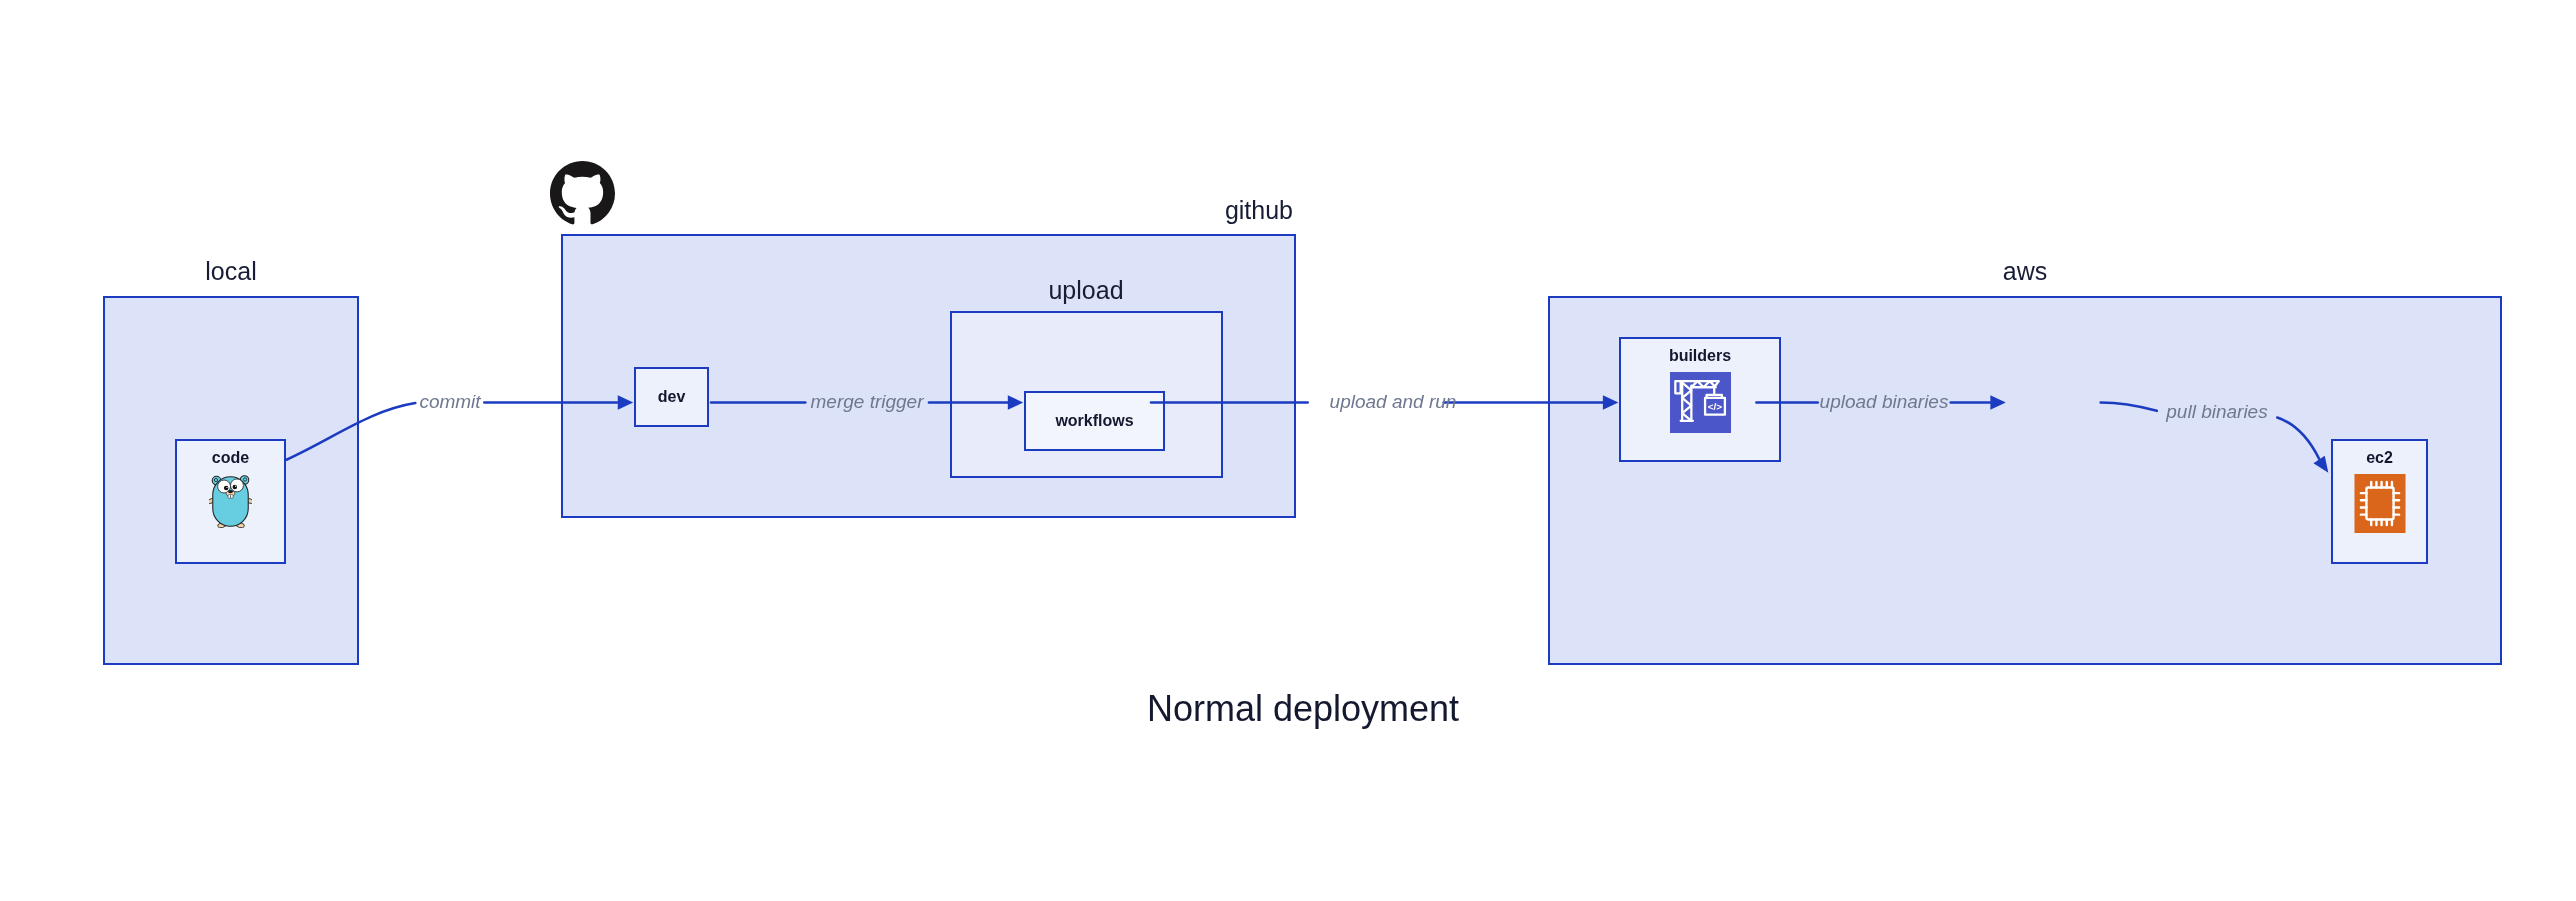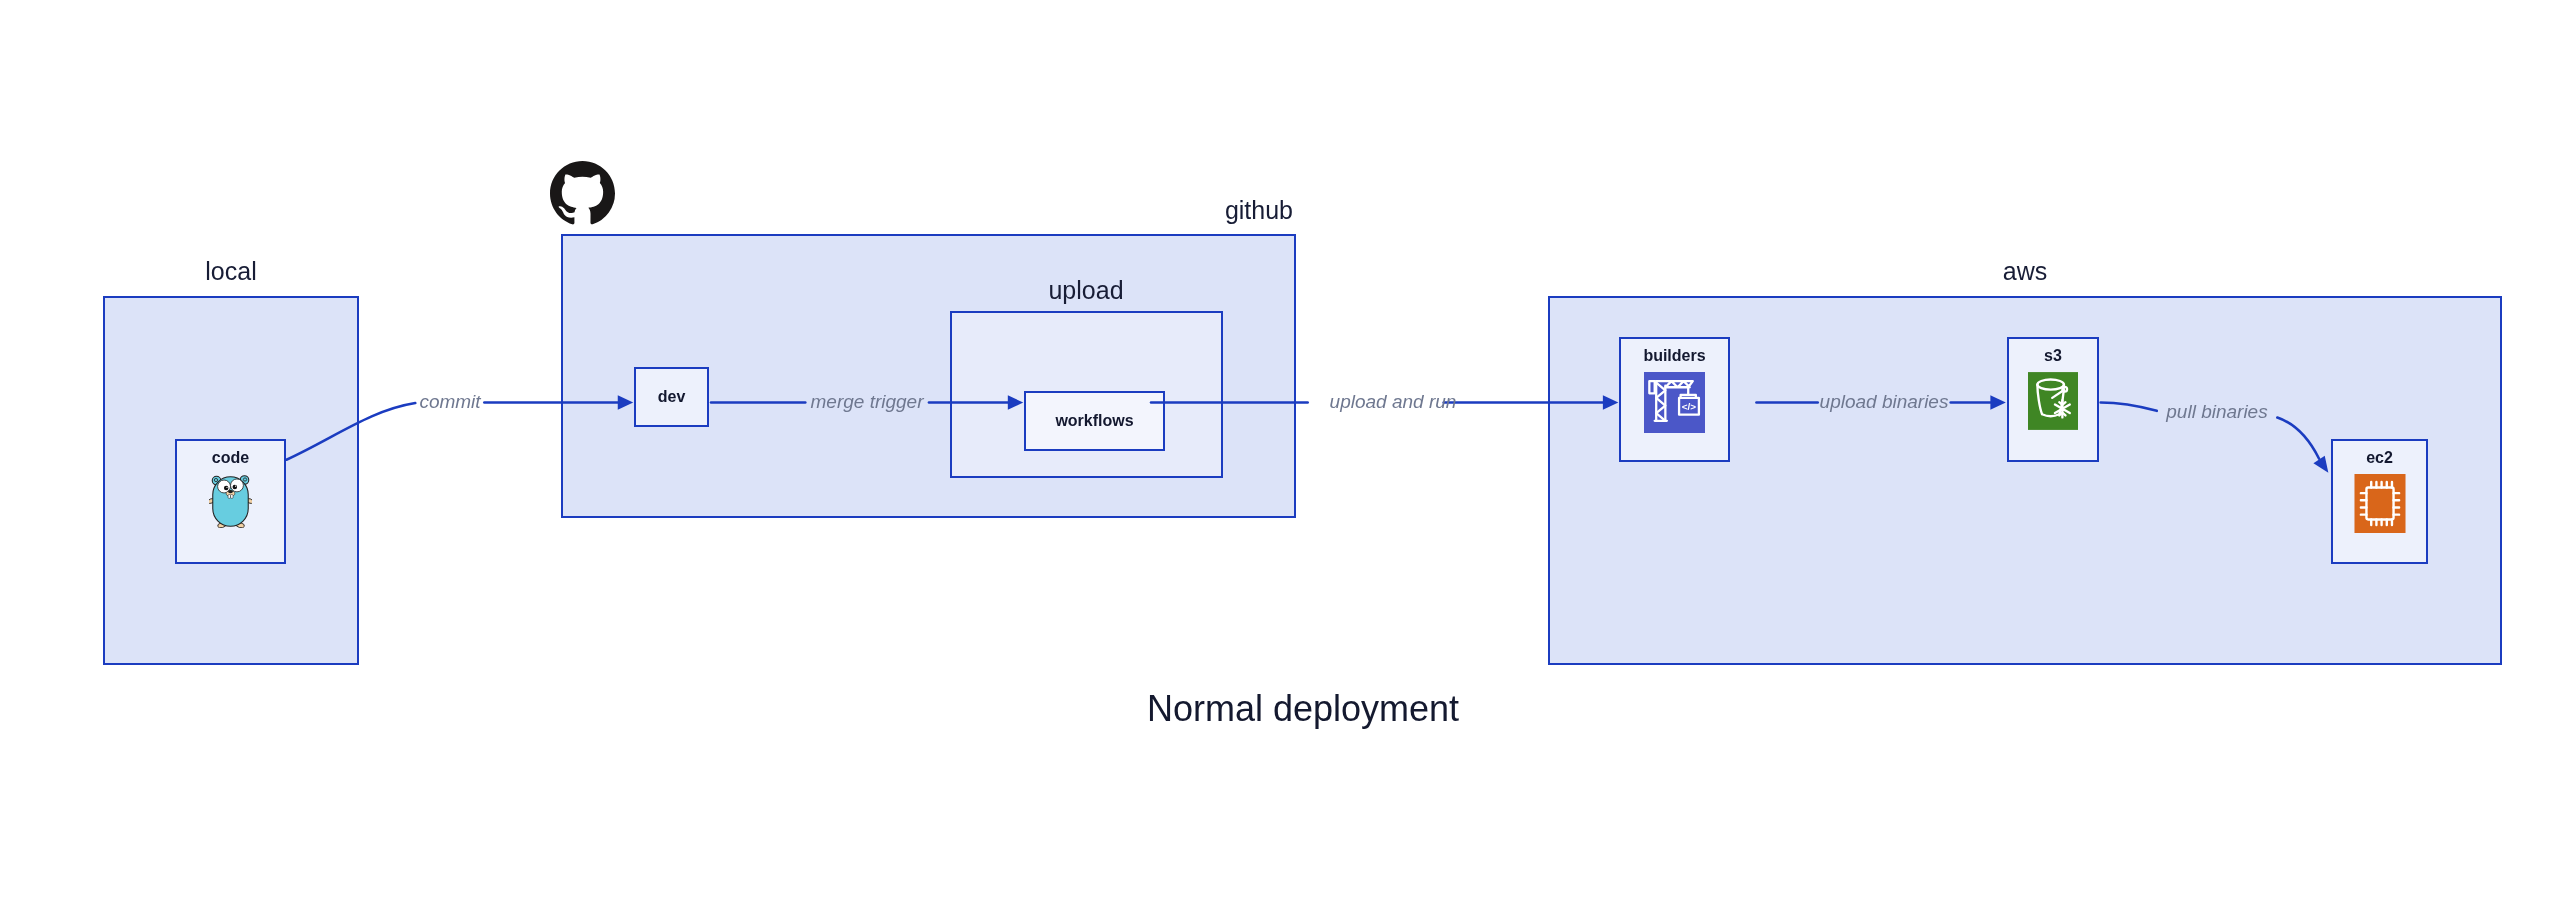--- a/index.html
+++ b/index.html
@@ -132,46 +132,34 @@
   <div class="section-box master" style="left:950px;top:311px;width:273px;height:167px"></div>
 
   <div class="node center workflows" style="left:1024px;top:391px;width:141px;height:60px">
     <div class="node-label">workflows</div>
   </div>
 
   <div class="section-label" style="left:2025px;top:257px">aws</div>
 
   <div class="section-box" style="left:1548px;top:296px;width:954px;height:369px"></div>
 
-  <div class="node" style="left:1619px;top:337px;width:111px;height:125px">
+  <div class="node" style="left:1619px;top:337px;width:162px;height:125px">
     <div class="node-label">builders</div>
     <svg width="61" height="61" viewBox="0 0 80 80">
       <rect x="0" y="0" width="80" height="80" class="icon-bg-codebuild"></rect>
       <rect x="7" y="12" width="7" height="16" class="icon-stroke"></rect>
       <path class="icon-stroke" d="M16 12 V64 M28 18 V64 M14 64 H30"></path>
       <path class="icon-stroke" d="M16 14 L28 24 L16 34 L28 44 L16 54 L28 64"></path>
       <path class="icon-stroke" d="M16 12 H64 L58 20 H28 M28 20 L36 12 L44 20 L52 12 L60 20"></path>
       <path class="icon-stroke" d="M58 20 V30 M48 30 H68 M48 30 V34 M68 30 V34"></path>
       <rect x="46" y="34" width="26" height="22" class="icon-stroke"></rect>
       <text x="59" y="50" text-anchor="middle" class="icon-glyph">&lt;/&gt;</text>
     </svg>
   </div>
 
-  <div class="node" style="left:2007px;top:337px;width:92px;height:125px">
-    <div class="node-label">s3</div>
-    <svg width="50" height="58" viewBox="0 0 64 74">
-      <rect x="0" y="0" width="64" height="74" class="icon-bg-s3"></rect>
-      <ellipse cx="29" cy="16" rx="17" ry="6.5" class="icon-stroke"></ellipse>
-      <path class="icon-stroke" d="M12 16 C12 28 15 46 18 54 M46 16 C46 28 43 46 40 54 M18 54 Q29 59 40 54"></path>
-      <path class="icon-stroke" d="M31 33 L46 23"></path>
-      <circle cx="47" cy="22" r="3" class="icon-stroke"></circle>
-      <path class="icon-stroke" d="M44 36 V58 M34.5 41.5 L53.5 52.5 M53.5 41.5 L34.5 52.5"></path>
-      <path class="icon-stroke" d="M40 38.5 L44 42 L48 38.5 M40 55.5 L44 52 L48 55.5"></path>
-    </svg>
-  </div>
 
   <div class="node" style="left:2331px;top:439px;width:97px;height:125px">
     <div class="node-label">ec2</div>
     <svg width="52" height="59" viewBox="0 0 64 74">
       <rect x="0" y="0" width="64" height="74" class="icon-bg-ec2"></rect>
       <rect x="15" y="17" width="34" height="40" rx="2" class="icon-stroke"></rect>
       <path class="icon-stroke" d="M21 10 V17 M27.5 10 V17 M34 10 V17 M40.5 10 V17 M47 10 V17"></path>
       <path class="icon-stroke" d="M21 57 V64 M27.5 57 V64 M34 57 V64 M40.5 57 V64 M47 57 V64"></path>
       <path class="icon-stroke" d="M8 24 H15 M8 33 H15 M8 42 H15 M8 51 H15"></path>
       <path class="icon-stroke" d="M49 24 H56 M49 33 H56 M49 42 H56 M49 51 H56"></path>

